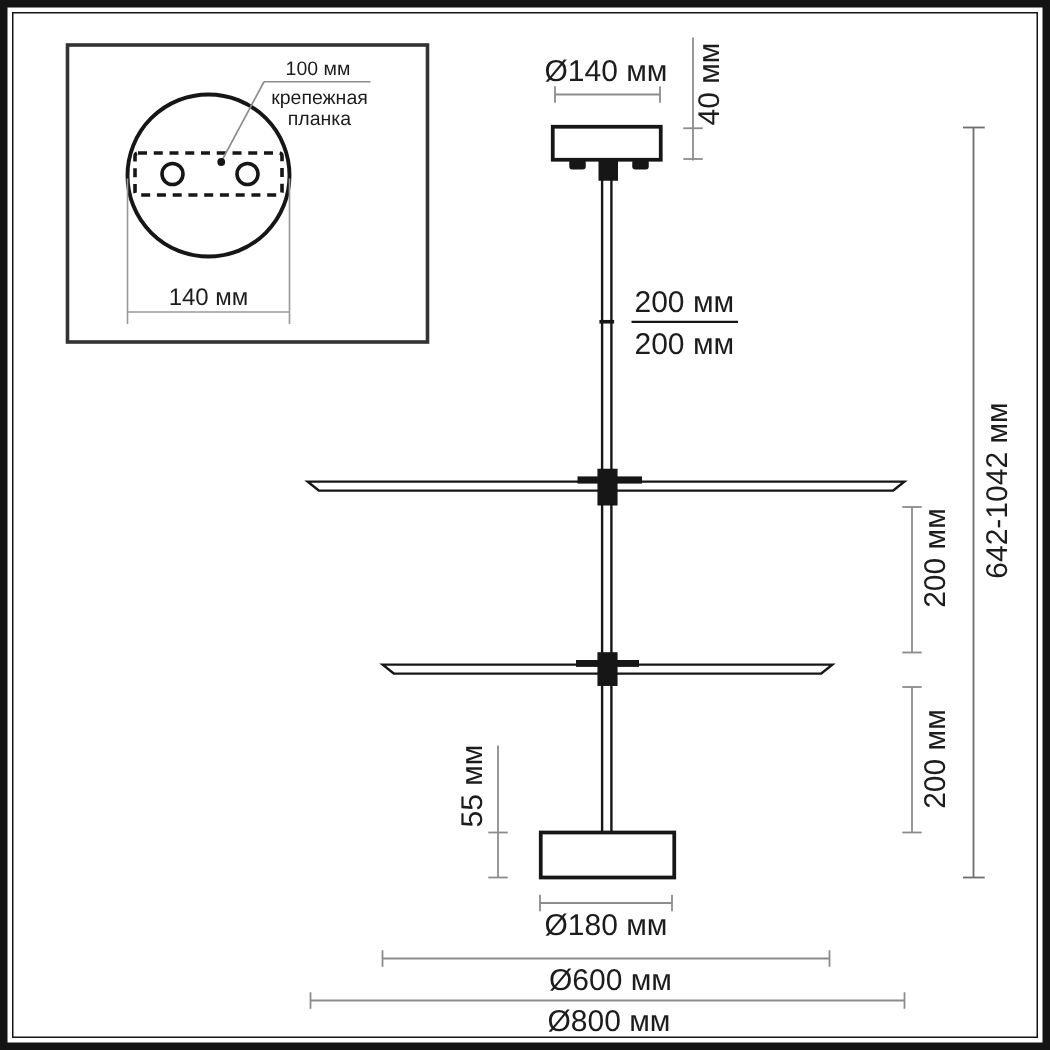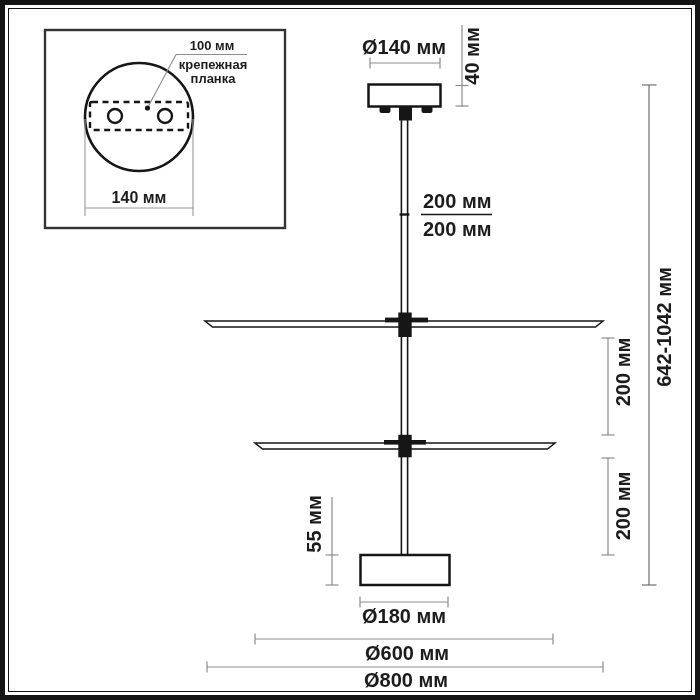--- a/index.html
+++ b/index.html
@@ -1,18 +1,18 @@
 <!DOCTYPE html>
 <html><head>
 <meta charset="utf-8">
 <style>
   html,body{margin:0;padding:0;background:#fff;}
   .page{
     position:relative;width:700px;height:700px;background:#ffffff;
-    font-family:"Liberation Sans", sans-serif;overflow:hidden;box-sizing:border-box;font-weight:bold;
+    font-family:"Liberation Sans", sans-serif;overflow:hidden;box-sizing:border-box;
   }
   .frame-outer{position:absolute;inset:0;border:5px solid #141414;pointer-events:none;}
   .frame-inner{position:absolute;inset:8px;border:1.6px solid #141414;pointer-events:none;}
   svg{position:absolute;left:0;top:0;}
   text{fill:#1c1c1c;font-family:"Liberation Sans", sans-serif;}
   .dim-text{font-size:20px;}
   .dim-text-small{font-size:13px;}
   .dim-text-mid{font-size:16px;}
 </style>
 </head>

